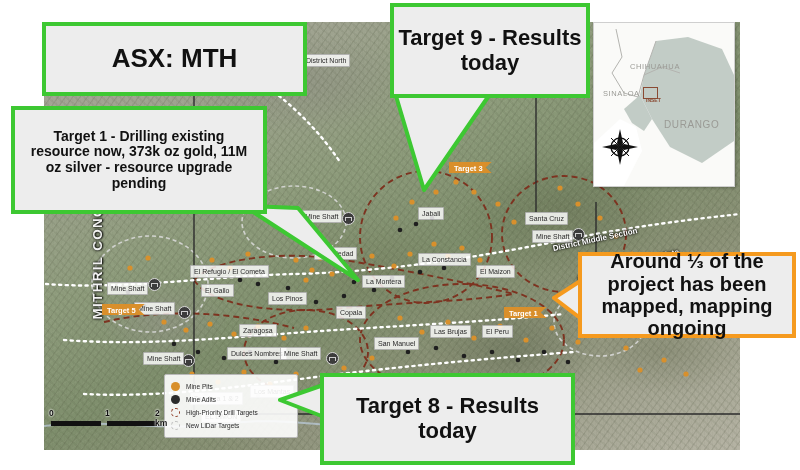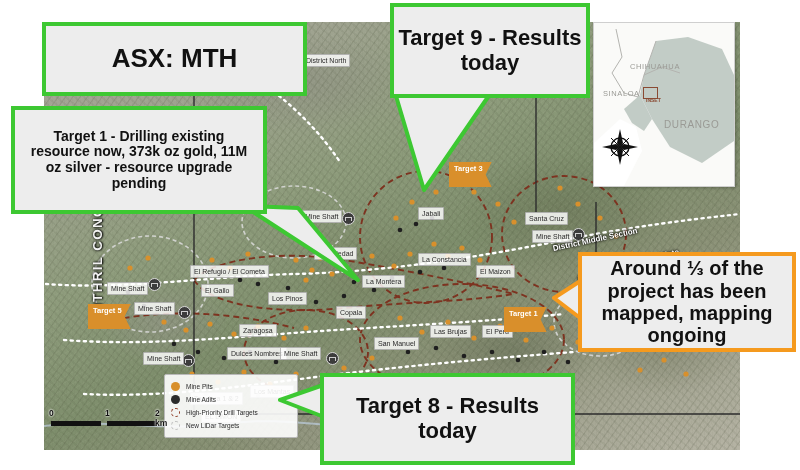--- a/index.html
+++ b/index.html
@@ -29,21 +29,21 @@
   
   #map-svg{position:absolute;left:0;top:0;width:696px;height:428px;}
 
   
   .mlabel{position:absolute;background:rgba(255,255,255,.82);color:#2a2a2a;
     font-size:7px;line-height:9px;padding:1px 3px;white-space:nowrap;
     border:1px solid rgba(120,120,120,.5);border-radius:1px;}
   .mlabel.nobox{background:none;border:none;color:#fff;font-weight:bold;
     text-shadow:0 0 3px #000,0 0 2px #000;font-size:8px;}
   .tgt-tag{position:absolute;background:#d98f2b;color:#fff;font-size:7.5px;
-    font-weight:bold;padding:2px 9px 14px 5px;white-space:nowrap;
+    font-weight:bold;padding:2px 9px 0 5px;white-space:nowrap;
     clip-path:polygon(0 0,100% 0,calc(100% - 6px) 50%,100% 100%,0 100%);}
   .shaft-ic{position:absolute;width:11px;height:11px;border-radius:50%;
     background:#3c3c3c;border:1.5px solid #d8d8d8;}
   .shaft-ic:after{content:"";position:absolute;left:2px;top:4px;width:5px;height:3px;
     border-top:1.5px solid #cfcfcf;border-left:1.5px solid #cfcfcf;border-right:1.5px solid #cfcfcf;}
 
   
   #concession-text{position:absolute;left:-22px;top:215px;width:150px;
     transform:rotate(-90deg);transform-origin:center;
     color:#f2f2f2;font-size:13.5px;font-weight:bold;letter-spacing:1.3px;
@@ -74,21 +74,21 @@
   .callout{position:absolute;background:#ededed;border:4px solid #3dc832;
     box-sizing:border-box;display:flex;align-items:center;justify-content:center;
     text-align:center;font-weight:bold;color:#111;line-height:1.12;}
   .callout.orange{border-color:#f59a1e;}
   .tail{position:absolute;}
 
   #callout-asx{left:42px;top:22px;width:265px;height:74px;font-size:26px;}
   #callout-t1{left:11px;top:106px;width:256px;height:108px;font-size:14px;padding:0 8px;}
   #callout-t3{left:390px;top:3px;width:200px;height:95px;font-size:22px;}
   #callout-t5{left:320px;top:373px;width:255px;height:92px;font-size:22px;}
-  #callout-mapped{left:578px;top:252px;width:218px;height:100px;font-size:20px;padding:0 8px;}
+  #callout-mapped{left:578px;top:252px;width:218px;height:86px;font-size:20px;padding:0 8px;}
 </style>
 </head>
 <body>
 
 <div id="map-canvas">
   <div class="noise"></div>
 
   <svg id="map-svg" viewBox="0 0 696 428">
     <defs>
       <pattern id="hatch" width="6" height="6" patternTransform="rotate(35)" patternUnits="userSpaceOnUse">
@@ -264,21 +264,21 @@
       <div class="mlabel" style="left: 157px; top: 388px;">EL LIMON</div>
     </div>
 
   <div id="structure-labels">
       <div class="mlabel nobox" style="left: 505px; top: 212px; transform: rotate(-12deg);">District Middle Section</div>
       <div class="mlabel nobox" style="left: 530px; top: 243px; transform: rotate(-12deg);">Long Tom/Vent System</div>
       <div class="mlabel nobox" style="left: 585px; top: 230px; transform: rotate(-14deg);">Intermediate</div>
     </div>
 
   <div id="target-tags">
-      <div class="tgt-tag" style="left: 44px; top: 282px;">Target 5</div>
+      <div class="tgt-tag" style="left: 58px; top: 282px;">Target 5</div>
       <div class="tgt-tag" style="left: 405px; top: 140px;">Target 3</div>
       <div class="tgt-tag" style="left: 460px; top: 285px;">Target 1</div>
     </div>
 
   <div id="legend">
       <div class="lg-row">
         <span class="lg-sw" style="background: rgb(216, 144, 44);"></span>
         <span class="lg-tx">Mine Pits</span>
       </div>
       <div class="lg-row">

